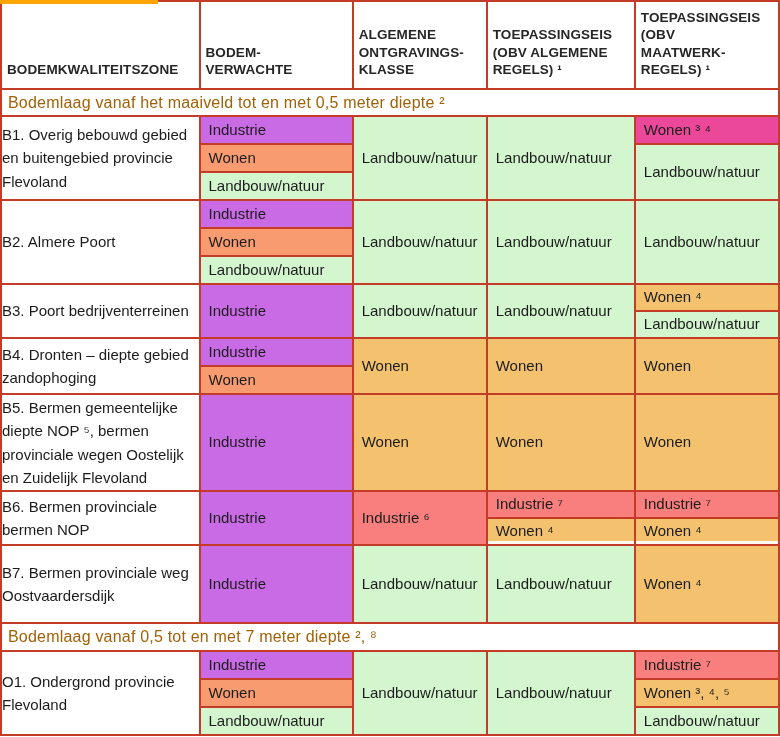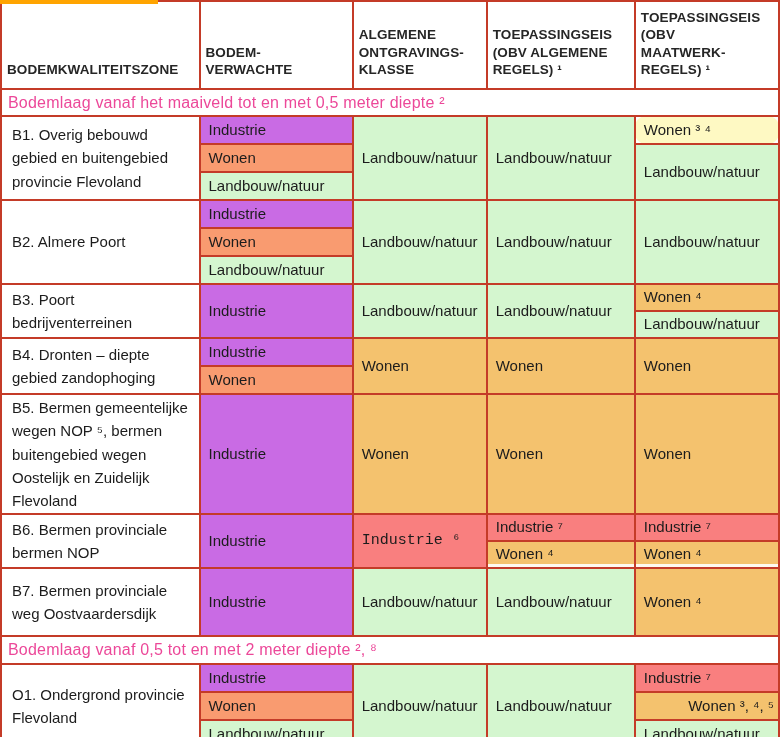--- a/index.html
+++ b/index.html
@@ -16,27 +16,27 @@
     font-size:15px; color:#1c1c1c; vertical-align:middle;
     padding:1px 4px 1px 8px; line-height:1.25;
   }
   th {
     font-size:13.5px; font-weight:bold; color:#262626;
     text-align:left; vertical-align:bottom;
     padding:0 2px 9px 5px; white-space:pre-line; line-height:1.3;
     letter-spacing:0.1px; background:#fff;
   }
   tr.h88{height:88px} tr.h27{height:27px} tr.h28{height:28px}
-  tr.h91{height:91px} tr.h83{height:68px}
+  tr.h91{height:91px} tr.h83{height:78px}
   td.zone {
     background:#fff; line-height:1.55;
-    padding-left:10px; padding-right:6px;
+    padding-left:0; padding-right:6px;
   }
   td.section-cell {
-    font-size:16px; color:#ec4899; background:#fff;
+    font-size:16px; color:#a16207; background:#fff;
     padding:2px 4px 2px 6px; letter-spacing:0.2px;
   }
   td.wline { box-shadow: inset 0 -3px 0 rgba(255,255,254,0.9); }
   .strip { position:absolute; left:0; top:0; width:158px; height:4px; z-index:2; }
 </style>
 </head>
 <body>
 
 <div class="strip" style="background-color: rgb(255, 164, 0);"></div>
 
@@ -68,21 +68,21 @@
 
   <tr class="h27">
     <td class="section-cell" colspan="5">Bodemlaag vanaf het maaiveld tot en met 0,5 meter diepte ²</td>
   </tr>
 
   <tr class="h28">
     <td class="zone" rowspan="3">B1. Overig bebouwd gebied en buitengebied provincie Flevoland</td>
     <td style="background-color: rgb(201, 107, 228);">Industrie</td>
     <td rowspan="3" style="background-color: rgb(212, 246, 207);">Landbouw/natuur</td>
     <td rowspan="3" style="background-color: rgb(212, 246, 207);">Landbouw/natuur</td>
-    <td style="background-color: #fef9c3; border-radius: 11px;">Wonen ³ ⁴</td>
+    <td style="background-color: #ec4899;">Wonen ³ ⁴</td>
   </tr>
   <tr class="h28">
     <td style="background-color: rgb(249, 155, 112);">Wonen</td>
     <td rowspan="2" style="background-color: rgb(212, 246, 207);">Landbouw/natuur</td>
   </tr>
   <tr class="h28">
     <td style="background-color: rgb(212, 246, 207);">Landbouw/natuur</td>
   </tr>
 
   <tr class="h28">
@@ -115,60 +115,60 @@
     <td style="background-color: rgb(201, 107, 228);">Industrie</td>
     <td rowspan="2" style="background-color: rgb(244, 194, 110);">Wonen</td>
     <td rowspan="2" style="background-color: rgb(244, 194, 110);">Wonen</td>
     <td rowspan="2" style="background-color: rgb(244, 194, 110);">Wonen</td>
   </tr>
   <tr class="h28">
     <td style="background-color: rgb(249, 155, 112);">Wonen</td>
   </tr>
 
   <tr class="h91">
-    <td class="zone">B5. Bermen gemeentelijke wegen NOP ⁵, bermen buitengebied wegen Oostelijk en Zuidelijk Flevoland</td>
+    <td class="zone">B5. Bermen gemeentelijke diepte NOP ⁵, bermen provinciale wegen Oostelijk en Zuidelijk Flevoland</td>
     <td style="background-color: rgb(201, 107, 228);">Industrie</td>
     <td style="background-color: rgb(244, 194, 110);">Wonen</td>
     <td style="background-color: rgb(244, 194, 110);">Wonen</td>
     <td style="background-color: rgb(244, 194, 110);">Wonen</td>
   </tr>
 
   <tr class="h27">
     <td class="zone" rowspan="2">B6. Bermen provinciale bermen NOP</td>
     <td rowspan="2" style="background-color: rgb(201, 107, 228);">Industrie</td>
-    <td rowspan="2" style="background-color: rgb(249, 127, 127); font-family: Liberation Mono, monospace;">Industrie ⁶</td>
+    <td rowspan="2" style="background-color: rgb(249, 127, 127);">Industrie ⁶</td>
     <td style="background-color: rgb(249, 127, 127);">Industrie ⁷</td>
     <td style="background-color: rgb(249, 127, 127);">Industrie ⁷</td>
   </tr>
   <tr class="h27">
     <td class="wline" style="background-color: rgb(244, 194, 110);">Wonen ⁴</td>
     <td class="wline" style="background-color: rgb(244, 194, 110);">Wonen ⁴</td>
   </tr>
 
   <tr class="h83">
     <td class="zone">B7. Bermen provinciale weg Oostvaardersdijk</td>
     <td style="background-color: rgb(201, 107, 228);">Industrie</td>
     <td style="background-color: rgb(212, 246, 207);">Landbouw/natuur</td>
     <td style="background-color: rgb(212, 246, 207);">Landbouw/natuur</td>
     <td style="background-color: rgb(244, 194, 110);">Wonen ⁴</td>
   </tr>
 
   <tr class="h28">
-    <td class="section-cell" colspan="5">Bodemlaag vanaf 0,5 tot en met 2 meter diepte ², ⁸</td>
+    <td class="section-cell" colspan="5">Bodemlaag vanaf 0,5 tot en met 7 meter diepte ², ⁸</td>
   </tr>
 
   <tr class="h28">
     <td class="zone" rowspan="3">O1. Ondergrond provincie Flevoland</td>
     <td style="background-color: rgb(201, 107, 228);">Industrie</td>
     <td rowspan="3" style="background-color: rgb(212, 246, 207);">Landbouw/natuur</td>
     <td rowspan="3" style="background-color: rgb(212, 246, 207);">Landbouw/natuur</td>
     <td style="background-color: rgb(249, 127, 127);">Industrie ⁷</td>
   </tr>
   <tr class="h28">
     <td style="background-color: rgb(249, 155, 112);">Wonen</td>
-    <td style="background-color: rgb(244, 194, 110); text-align: right;">Wonen ³, ⁴, ⁵</td>
+    <td style="background-color: rgb(244, 194, 110);">Wonen ³, ⁴, ⁵</td>
   </tr>
   <tr class="h28">
     <td style="background-color: rgb(212, 246, 207);">Landbouw/natuur</td>
     <td style="background-color: rgb(212, 246, 207);">Landbouw/natuur</td>
   </tr>
 </tbody>
   </table>
 
 </body></html>

